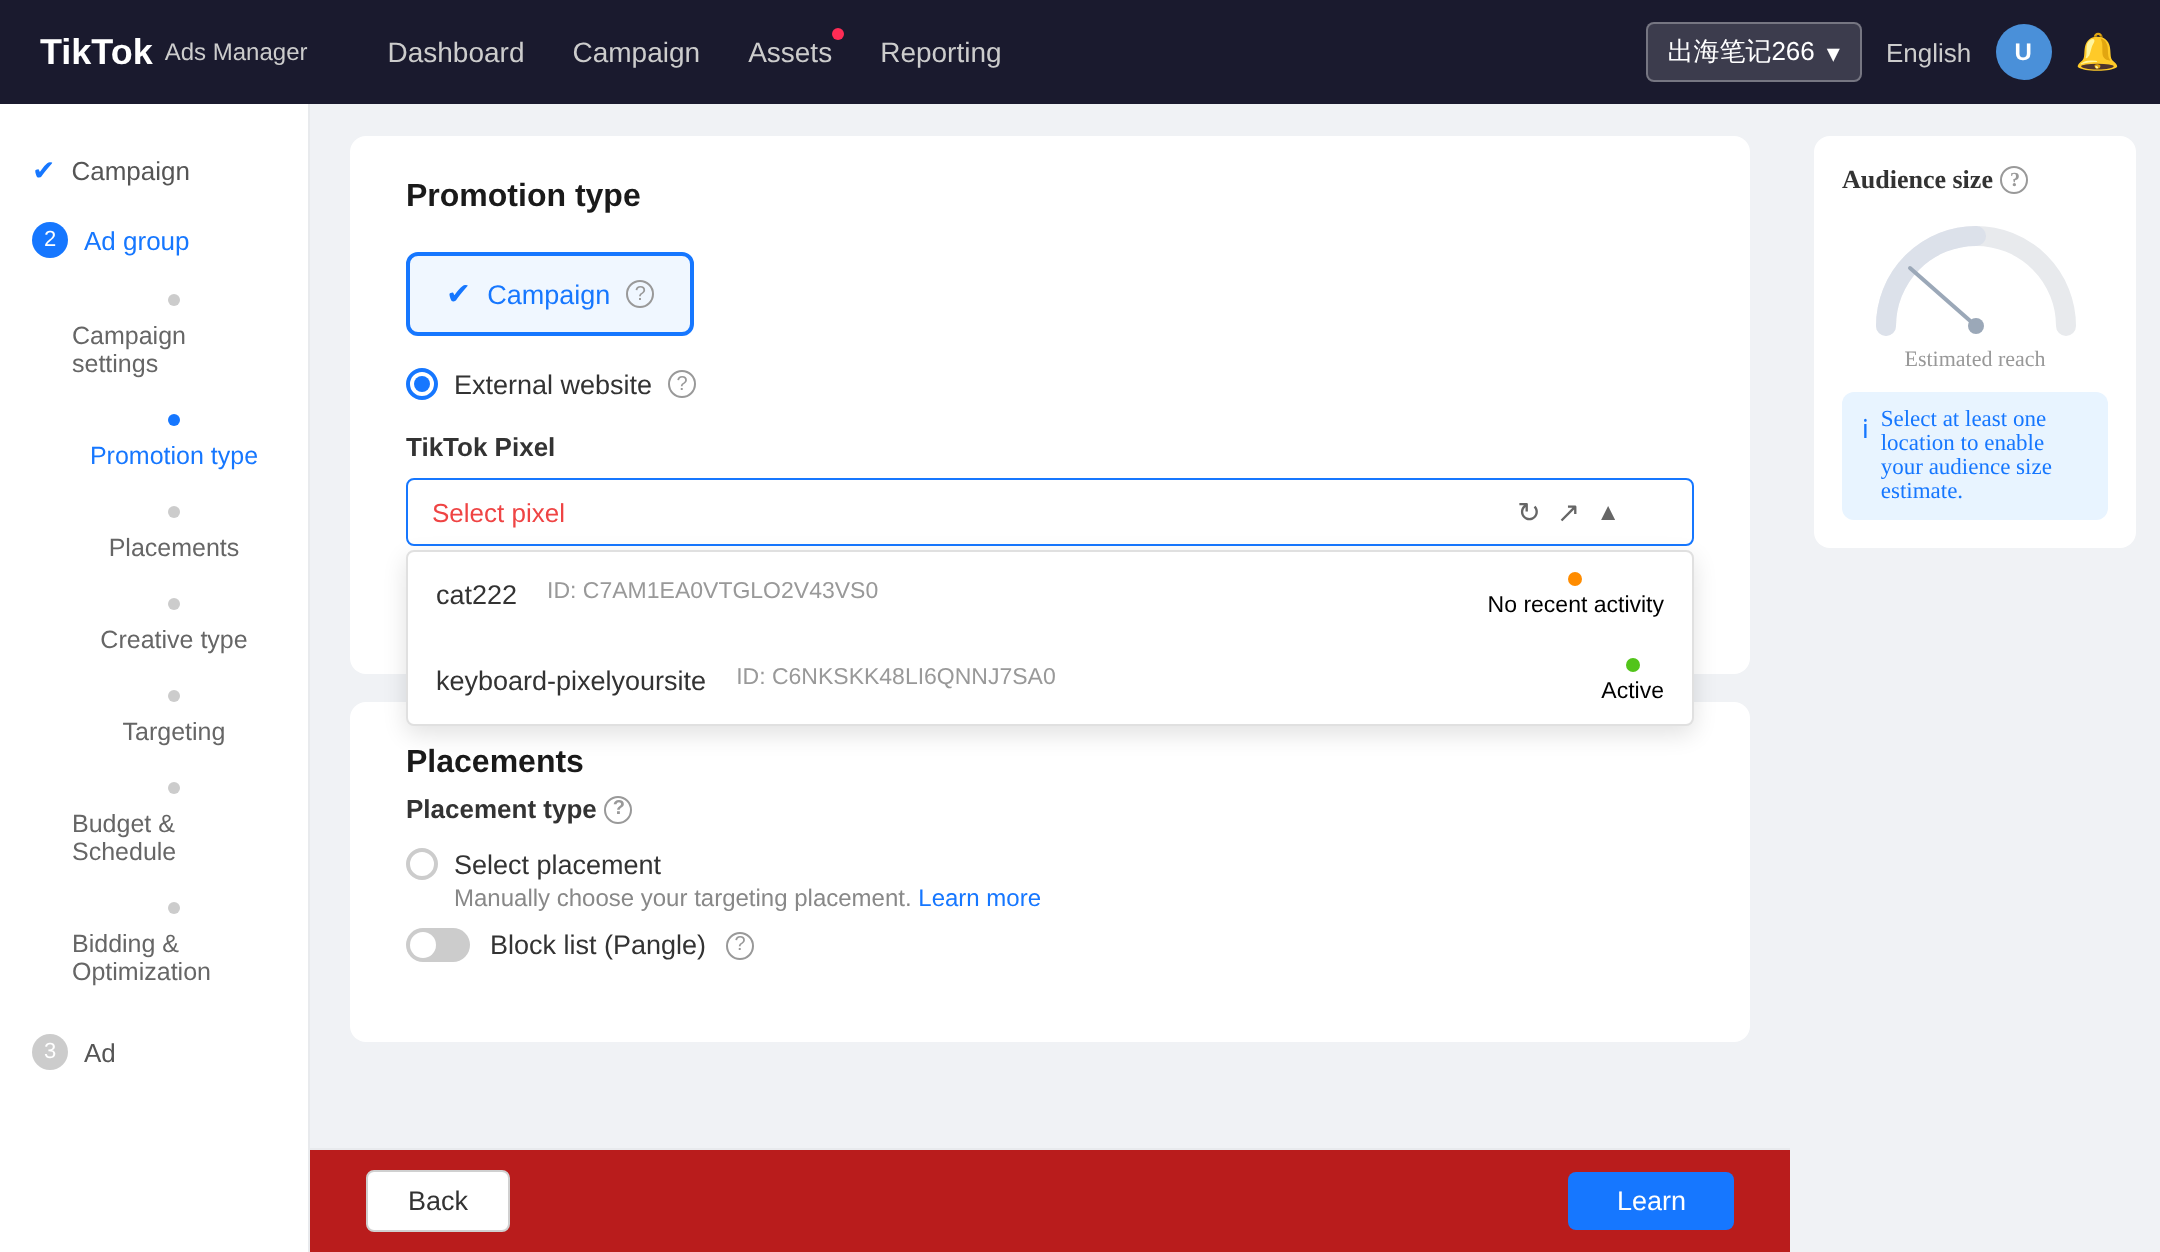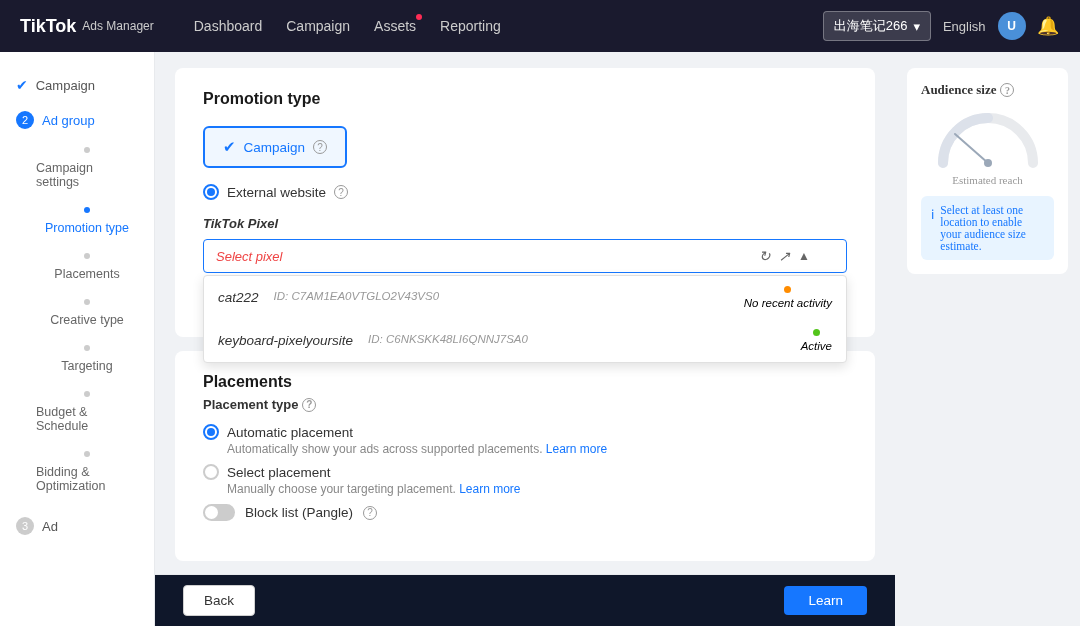--- a/index.html
+++ b/index.html
@@ -193,21 +193,21 @@
     }
     .radio-circle.selected { border-color: #1677ff; }
     .radio-circle.selected::after {
       content: '';
       width: 8px; height: 8px;
       border-radius: 50%;
       background: #1677ff;
     }
 
     
-    .pixel-section { margin-bottom: 14px; font-style: italic; }
+    .pixel-section { margin-bottom: 14px; }
     .pixel-label { font-size: 13px; font-weight: 600; color: #333; margin-bottom: 8px; }
 
     .select-wrapper { position: relative; }
     .select-box {
       width: 100%;
       border: 1px solid #1677ff;
       border-radius: 4px;
       padding: 8px 36px 8px 12px;
       font-size: 13.5px;
       color: #999;
@@ -276,21 +276,21 @@
       font-size: 13.5px; color: #333;
       margin-top: 8px;
     }
 
     
     .bottom-bar {
       position: absolute;
       bottom: 0;
       left: 155px;
       right: 185px;
-      background: #0f172a;
+      background: #b91c1c;
       border-top: 1px solid #e8eaed;
       padding: 10px 28px;
       display: flex;
       justify-content: space-between;
       align-items: center;
     }
     .btn-back {
       background: white;
       border: 1px solid #d0d0d0;
       border-radius: 4px;
@@ -473,30 +473,20 @@
     </div>
 
     <div class="section-card" style="padding-bottom: 40px;">
       <div class="placements-title">Placements</div>
 
       <div class="placement-type-label">
         <span>Placement type</span>
         <span class="info-circle">?</span>
       </div>
 
-      <div class="placement-option">
-        <div class="placement-option-label">
-          <div class="radio-circle selected"></div>
-          <span>Automatic placement</span>
-        </div>
-        <div class="placement-desc">
-          <span>Automatically show your ads across supported placements.</span>
-          <a class="learn-more">Learn more</a>
-        </div>
-      </div>
 
       <div class="placement-option">
         <div class="placement-option-label">
           <div class="radio-circle"></div>
           <span>Select placement</span>
         </div>
         <div class="placement-desc">
           <span>Manually choose your targeting placement.</span>
           <a class="learn-more">Learn more</a>
         </div>

